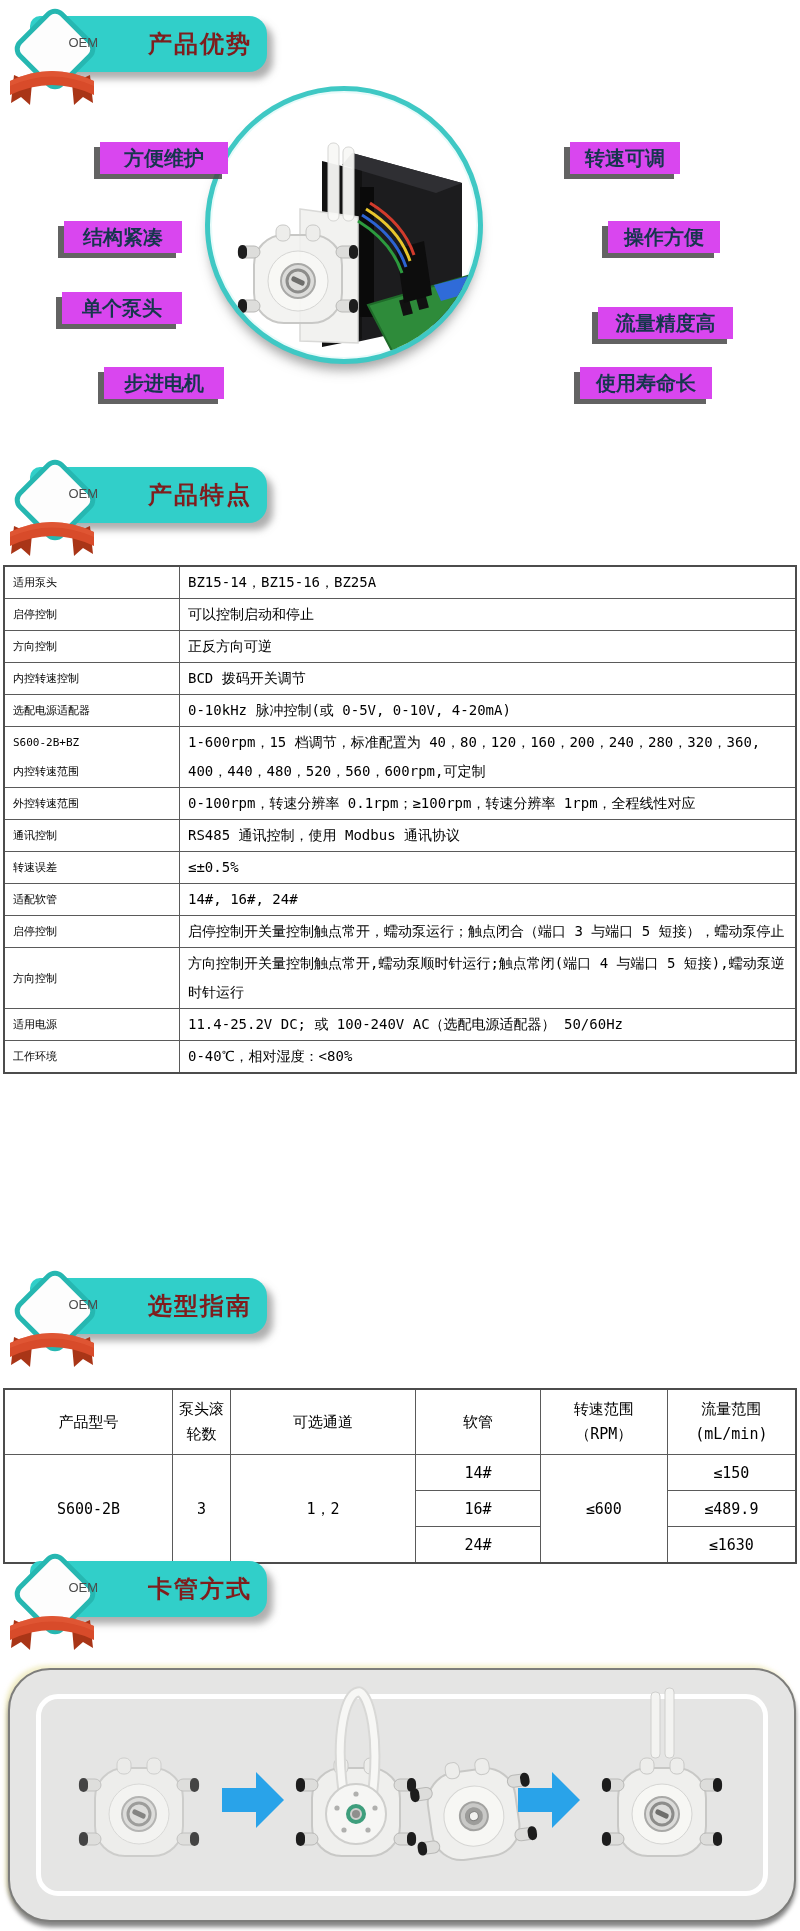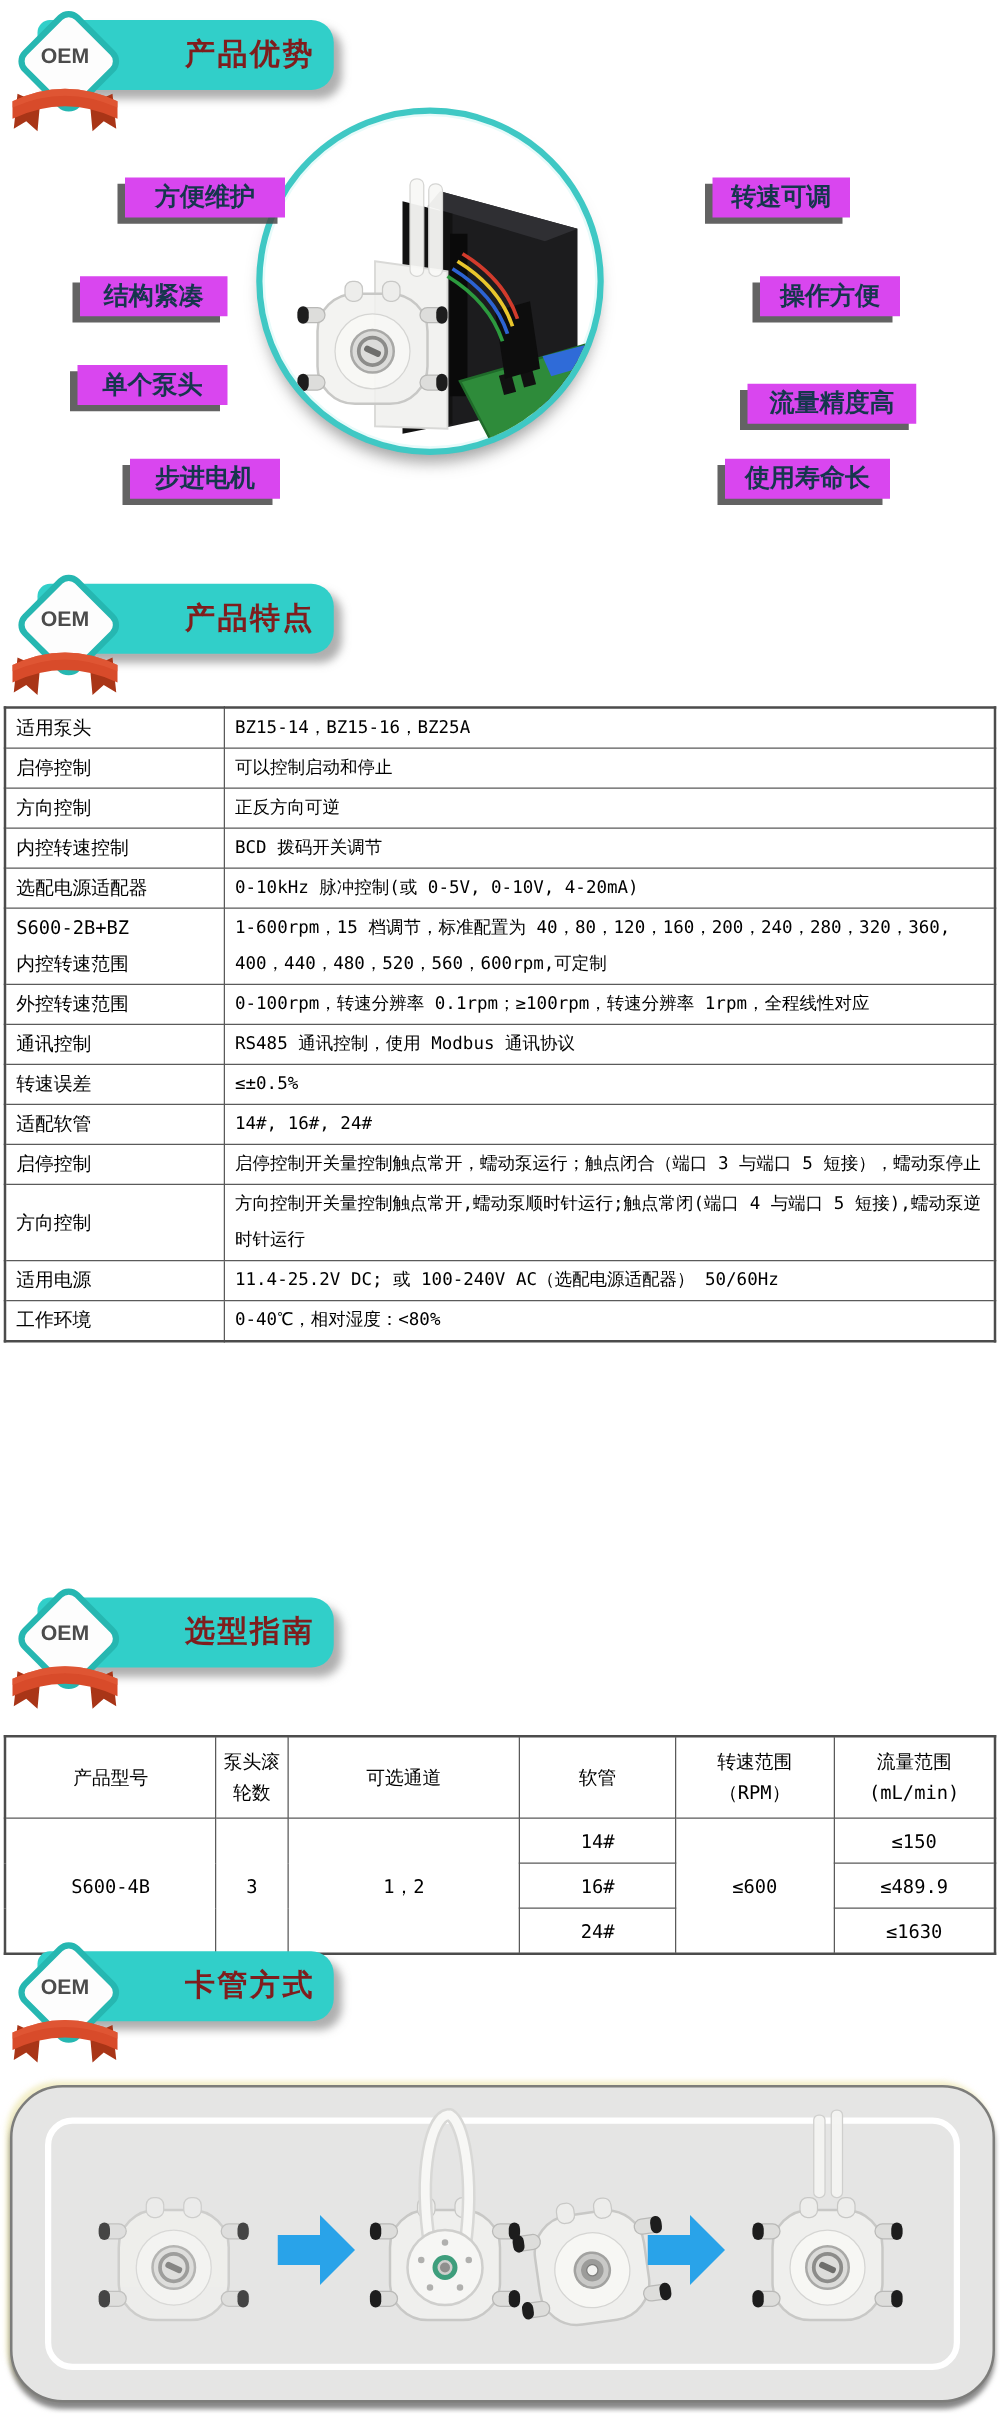--- a/index.html
+++ b/index.html
@@ -10,39 +10,39 @@
   .sec-header{position:absolute;left:0;width:320px;height:106px;}
   .banner{position:absolute;left:30px;top:12px;width:237px;height:56px;
           background:#31cfc9;border-radius:10px 18px 18px 10px;
           box-shadow:6px 7px 7px rgba(110,110,110,0.55);}
   .banner-title{position:absolute;left:118px;top:0;height:56px;line-height:56px;
           font-size:24px;font-weight:700;color:#7f1d1d;letter-spacing:2px;white-space:nowrap;}
   .badge{position:absolute;left:6px;top:0;width:92px;height:106px;}
   .badge-diamond{position:absolute;left:17px;top:13px;width:54px;height:54px;
           background:#fdfdfd;border:5px solid #26b7b1;border-radius:12px;
           transform:rotate(45deg);}
-  .badge-text{position:absolute;left:0;top:31px;width:92px;text-align:center;
-          font-size:17px;font-weight:700;color:#4b4b4b;}
+  .badge-text{position:absolute;left:0;top:31px;width:92px;text-align:right;
+          font-size:13px;font-weight:400;color:#4b4b4b;}
   .badge-ribbon{position:absolute;left:2px;top:57px;width:88px;height:46px;}
 
   
   .hero-circle{position:absolute;left:205px;top:86px;width:268px;height:268px;
           border-radius:50%;border:5px solid #3fc8c4;background:#fff;overflow:hidden;
           box-shadow:0 10px 12px -4px rgba(90,90,90,0.55), inset 0 0 0 2px #e8fbfa;}
   .feat{position:absolute;height:32px;line-height:32px;text-align:center;
           background:#d946ef;color:#16364d;font-size:20px;font-weight:700;
           box-shadow:-6px 5px 0 rgba(72,72,72,0.85);z-index:5;white-space:nowrap;}
 
   
   table.spec{position:absolute;left:3px;top:565px;width:794px;border-collapse:collapse;
           font-family:"DejaVu Sans Mono","Liberation Mono",monospace;color:#000;
           border:2px solid #4c4c4c;}
   table.spec td{border:1px solid #5a5a5a;padding:1px 8px;white-space:pre-line;
           vertical-align:middle;}
-  table.spec td.k{width:158px;font-size:15px;line-height:29px;}
+  table.spec td.k{width:158px;font-size:11px;line-height:29px;}
   table.spec td.v{font-size:14px;line-height:29px;}
 
   
   table.sel{position:absolute;left:3px;top:1388px;width:794px;border-collapse:collapse;
           font-family:"DejaVu Sans Mono","Liberation Mono",monospace;color:#000;
           border:2px solid #4c4c4c;text-align:center;}
   table.sel th,table.sel td{border:1px solid #5a5a5a;white-space:pre-line;
           font-weight:400;font-size:15px;}
   table.sel thead th{height:62px;line-height:25px;}
   table.sel tbody td{height:33px;line-height:20px;}
@@ -257,21 +257,21 @@
         <th>可选通道</th>
         <th>软管</th>
         <th>转速范围
 （RPM）</th>
         <th>流量范围
 (mL/min)</th>
       </tr>
     </thead>
     <tbody>
       <tr>
-        <td rowspan="3">S600-4B</td>
+        <td rowspan="3">S600-2B</td>
         <td rowspan="3">3</td>
         <td rowspan="3">1，2</td>
         <td>14#</td>
         <td rowspan="3">≤600</td>
         <td>≤150</td>
       </tr>
       <tr>
         <td>16#</td>
         <td>≤489.9</td>
       </tr>

